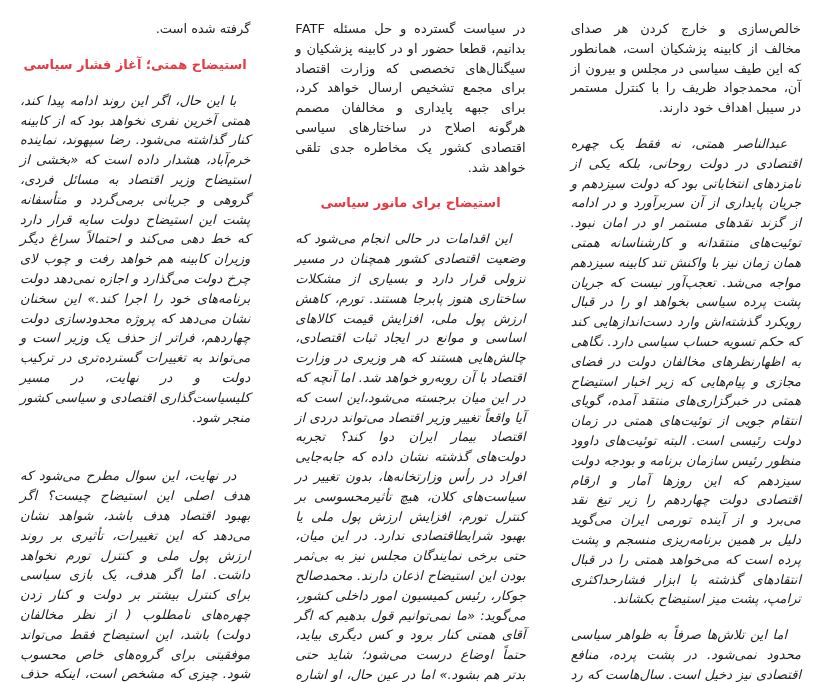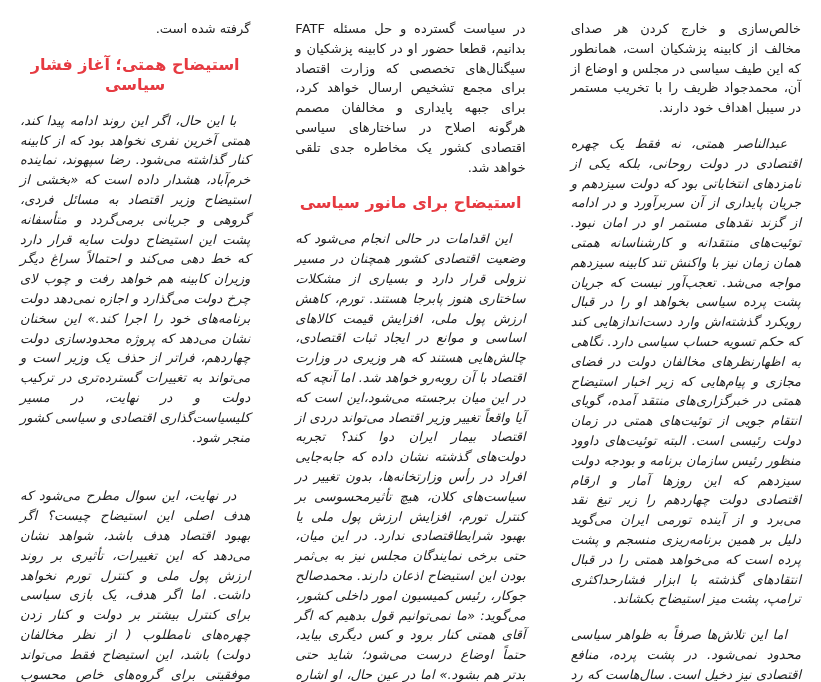--- a/index.html
+++ b/index.html
@@ -38,37 +38,37 @@
     margin: 16px;
     padding: 0;
   }
   p.indent {
     text-indent: 14px;
     font-style: italic;
   }
   h3.heading {
     margin: 4px;
     padding: 0;
-    font-size: 16px;
+    font-size: 13px;
     line-height: 20px;
     font-weight: bold;
     color: var(--heading-color, #e63a41);
     text-align: center;
   }
   p.gap-top {
     margin-top: 39px;
   }
 </style>
 </head>
 <body>
 
 <div class="page">
 
   <div class="col">
-    <p>خالص‌سازی و خارج کردن هر صدای مخالف از کابینه پزشکیان است، همانطور که این طیف سیاسی در مجلس و اوضاع از آن، محمدجواد ظریف را با تخریب مستمر در سیبل اهداف خود دارند.</p>
+    <p>خالص‌سازی و خارج کردن هر صدای مخالف از کابینه پزشکیان است، همانطور که این طیف سیاسی در مجلس و بیرون از آن، محمدجواد ظریف را با کنترل مستمر در سیبل اهداف خود دارند.</p>
     <p class="indent">عبدالناصر همتی، نه فقط یک چهره اقتصادی در دولت روحانی، بلکه یکی از نامزدهای انتخاباتی بود که دولت سیزدهم و جریان پایداری از آن سربرآورد و در ادامه از گزند نقدهای مستمر او در امان نبود. توئیت‌های منتقدانه و کارشناسانه همتی همان زمان نیز با واکنش تند کابینه سیزدهم مواجه می‌شد. تعجب‌آور نیست که جریان پشت پرده سیاسی بخواهد او را در قبال رویکرد گذشته‌اش وارد دست‌اندازهایی کند که حکم تسویه حساب سیاسی دارد. نگاهی به اظهارنظرهای مخالفان دولت در فضای مجازی و پیام‌هایی که زیر اخبار استیضاح همتی در خبرگزاری‌های منتقد آمده، گویای انتقام جویی از توئیت‌های همتی در زمان دولت رئیسی است. البته توئیت‌های داوود منظور رئیس سازمان برنامه و بودجه دولت سیزدهم که این روزها آمار و ارقام اقتصادی دولت چهاردهم را زیر تیغ نقد می‌برد و از آینده تورمی ایران می‌گوید دلیل بر همین برنامه‌ریزی منسجم و پشت پرده است که می‌خواهد همتی را در قبال انتقادهای گذشته با ابزار فشارحداکثری ترامپ، پشت میز استیضاح بکشاند.</p>
     <p class="indent">اما این تلاش‌ها صرفاً به ظواهر سیاسی محدود نمی‌شود. در پشت پرده، منافع اقتصادی نیز دخیل است. سال‌هاست که رد پای کاسبان تحریم و انزوا در تصمیم‌گیری‌های کلان اقتصادی دیده می‌شود و حالا بیش از هر زمان دیگری، چهره‌های پشت این پرده در حال خودنمایی‌اند.</p>
     <p class="indent">اگر همتی را یکی از مدافعان سرسخت گشایش‌ها</p>
   </div>
 
   <div class="col">
     <p>در سیاست گسترده و حل مسئله FATF بدانیم، قطعا حضور او در کابینه پزشکیان و سیگنال‌های تخصصی که وزارت اقتصاد برای مجمع تشخیص ارسال خواهد کرد، برای جبهه پایداری و مخالفان مصمم هرگونه اصلاح در ساختارهای سیاسی اقتصادی کشور یک مخاطره جدی تلقی خواهد شد.</p>
     <h3 class="heading">استیضاح برای مانور سیاسی</h3>
     <p class="indent">این اقدامات در حالی انجام می‌شود که وضعیت اقتصادی کشور همچنان در مسیر نزولی قرار دارد و بسیاری از مشکلات ساختاری هنوز پابرجا هستند. تورم، کاهش ارزش پول ملی، افزایش قیمت کالاهای اساسی و موانع در ایجاد ثبات اقتصادی، چالش‌هایی هستند که هر وزیری در وزارت اقتصاد با آن روبه‌رو خواهد شد. اما آنچه که در این میان برجسته می‌شود،این است که آیا واقعاً تغییر وزیر اقتصاد می‌تواند دردی از اقتصاد بیمار ایران دوا کند؟ تجربه دولت‌های گذشته نشان داده که جابه‌جایی افراد در رأس وزارتخانه‌ها، بدون تغییر در سیاست‌های کلان، هیچ تأثیرمحسوسی بر کنترل تورم، افزایش ارزش پول ملی یا بهبود شرایطاقتصادی ندارد. در این میان، حتی برخی نمایندگان مجلس نیز به بی‌ثمر بودن این استیضاح اذعان دارند. محمدصالح جوکار، رئیس کمیسیون امور داخلی کشور، می‌گوید: «ما نمی‌توانیم قول بدهیم که اگر آقای همتی کنار برود و کس دیگری بیاید، حتماً اوضاع درست می‌شود؛ شاید حتی بدتر هم بشود.» اما در عین حال، او اشاره می‌کند که مجلس تحت فشار افکار عمومی قرار دارد و باید اقدامی انجام دهد تا نشان دهد که در حال نظارت بر عملکرد دولت است. این اظهارات نشان می‌دهد که این استیضاح بیش از آنکه در پی یافتن راه حلی برای مشکلات اقتصادی باشد، به عنوان ابزاری سیاسی برای جلب رضایت افکار عمومیو اعمال فشار بر دولت به کار</p>
   </div>

